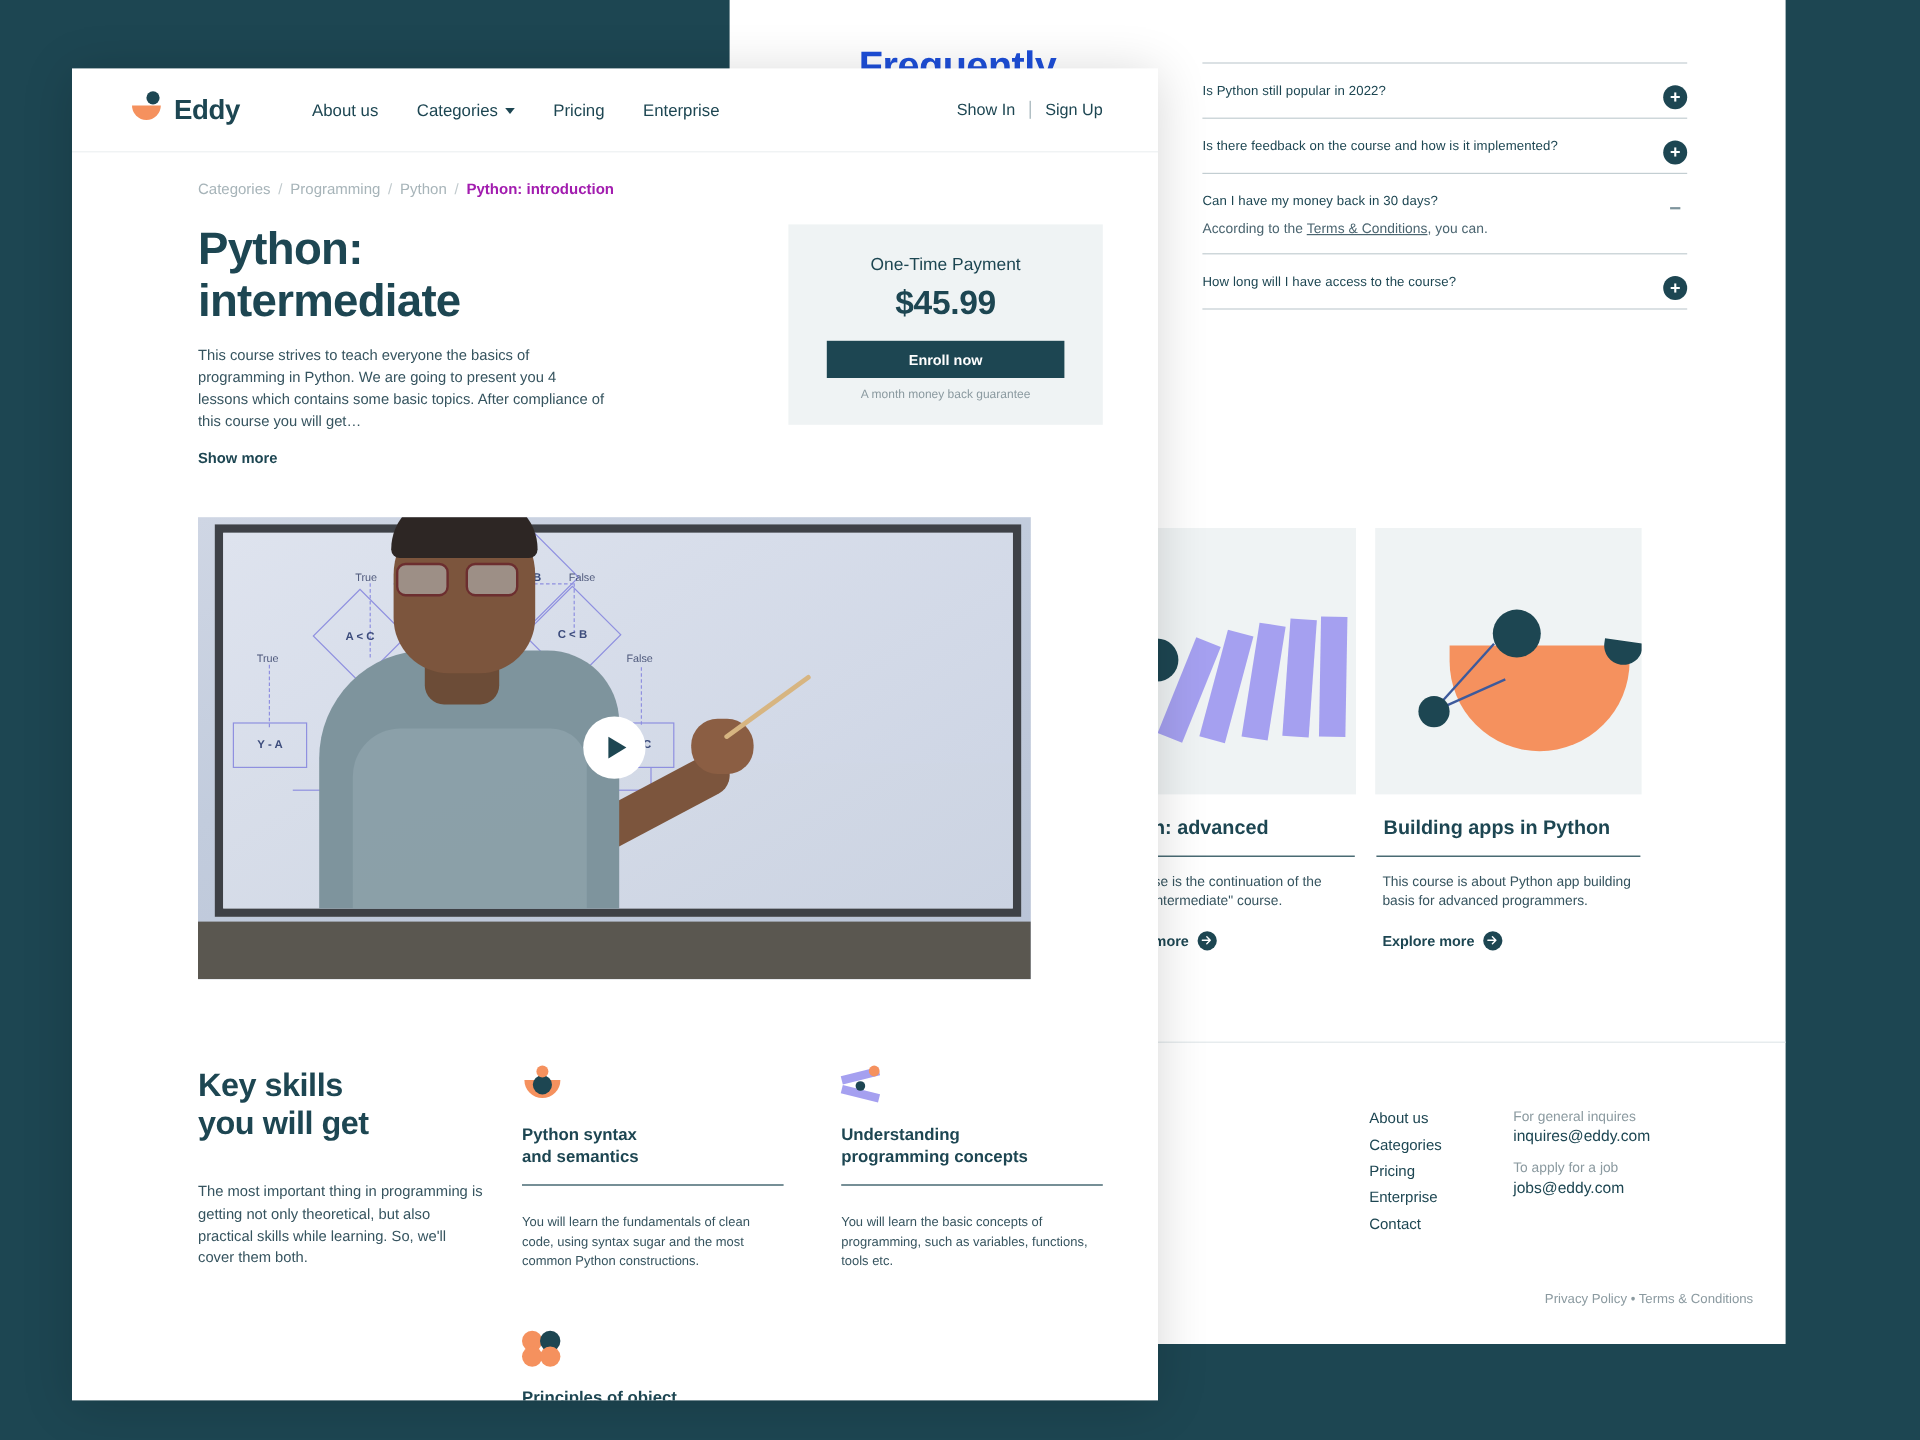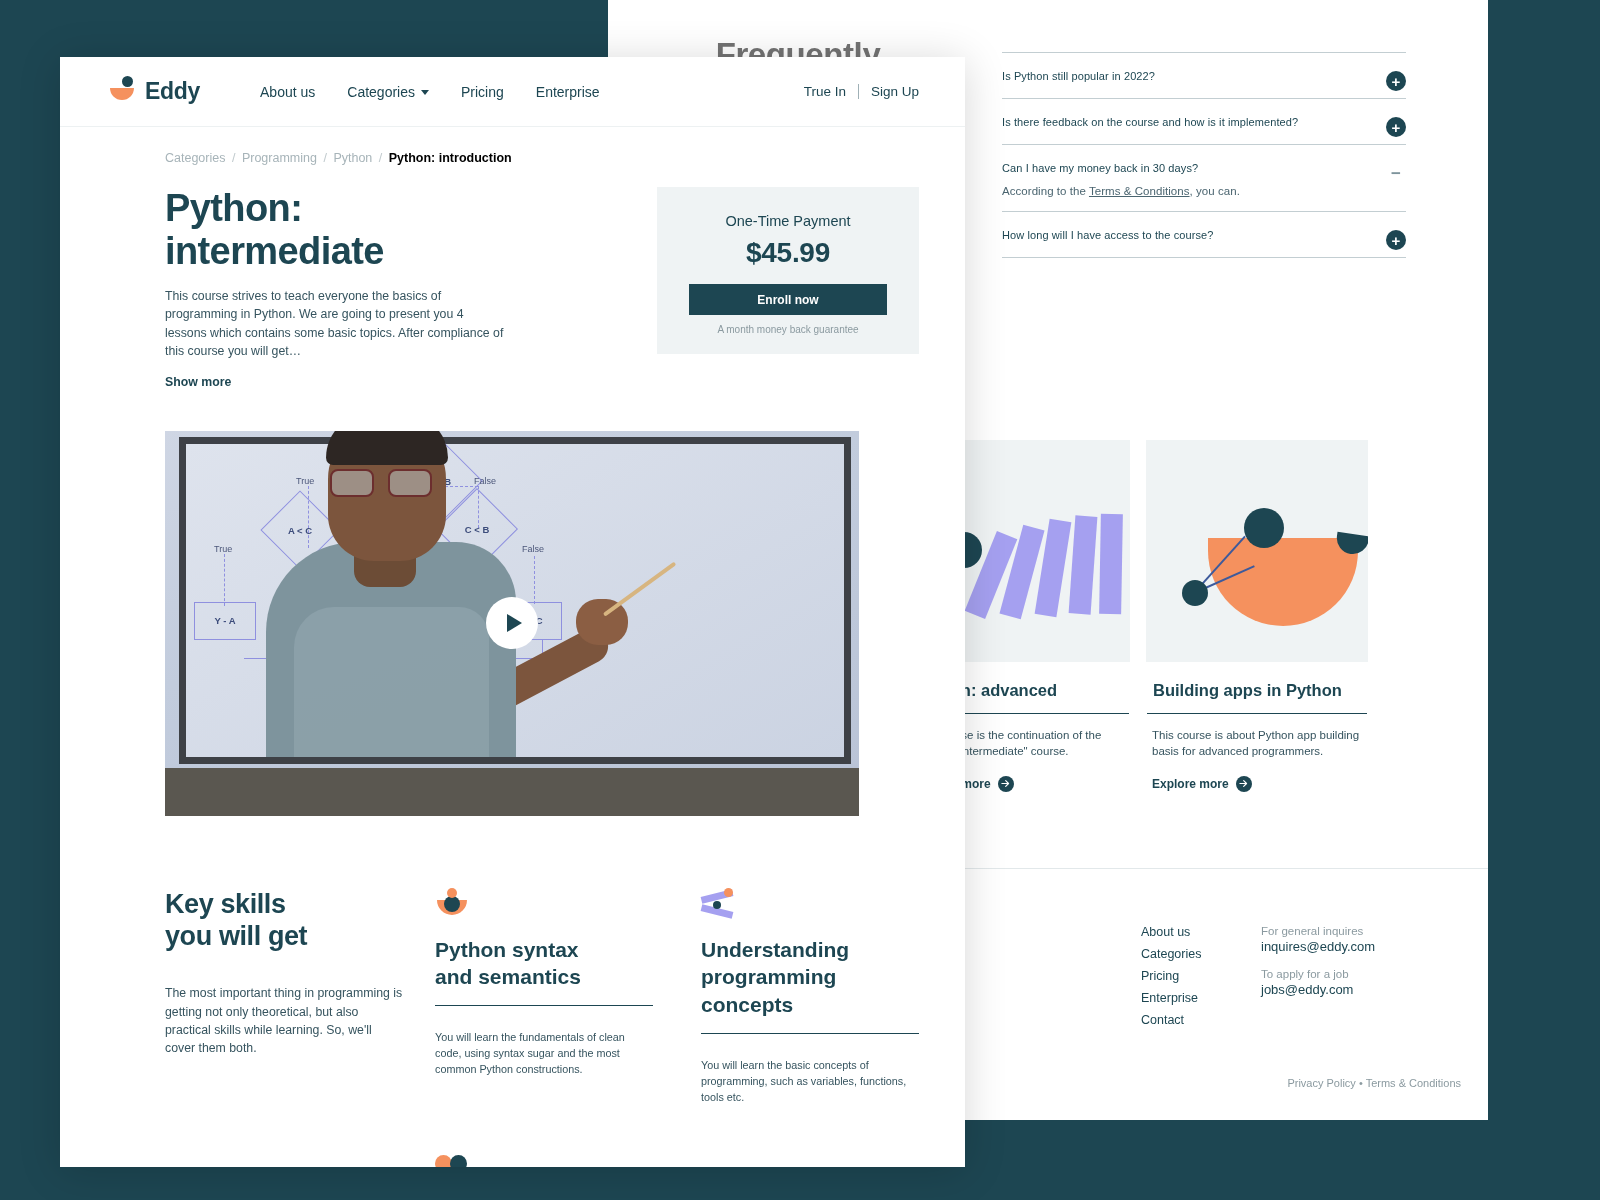--- a/index.html
+++ b/index.html
@@ -12,21 +12,21 @@
   .stage { position: relative; width: 1600px; height: 1200px; }
 
   
   .back-panel {
     position: absolute; left: 608px; top: 0; width: 880px; height: 1120px;
     background: #ffffff;
   }
   .faq-title {
     position: absolute; left: 0; top: 36px; width: 380px;
     text-align: center;
-    font-size: 33px; font-weight: 700; color: #737373; letter-spacing: -0.4px;
+    font-size: 33px; font-weight: 700; color: #1d4ed8; letter-spacing: -0.4px;
   }
   .faq-list { position: absolute; left: 394px; top: 52px; width: 404px; }
   .faq-item { border-top: 1px solid #c3ced2; padding: 16px 0 14px 0; position: relative; }
   .faq-item:last-child { border-bottom: 1px solid #c3ced2; }
   .faq-q {
     font-size: 11px; color: #1d4652; line-height: 1.37; font-weight: 400;
     max-width: 330px; letter-spacing: 0.1px;
   }
   .faq-a { font-size: 11.5px; color: #4b6570; margin-top: 9px; letter-spacing: 0.05px; }
   .faq-a u { text-decoration: underline; }
@@ -109,21 +109,21 @@
     width: 0; height: 0; border-left: 4.5px solid transparent;
     border-right: 4.5px solid transparent; border-top: 5.5px solid #1d4652;
     display: inline-block; margin-top: 2px;
   }
   .nav-auth { margin-left: auto; display: flex; align-items: center; gap: 12px; }
   .nav-auth a { font-size: 13.5px; color: #1d4652; text-decoration: none; }
   .divider-v { width: 1px; height: 15px; background: #9fb0b6; }
 
   .breadcrumb { padding: 24px 0 0 105px; font-size: 12.5px; color: #a7b4b9; }
   .breadcrumb .sep { margin: 0 3px; color: #c0cacd; }
-  .breadcrumb .current { color: #000000; font-weight: 700; }
+  .breadcrumb .current { color: #a21caf; font-weight: 700; }
 
   .hero { display: flex; padding: 22px 46px 0 105px; }
   .hero-left { width: 400px; }
   .hero-h1 {
     font-size: 38px; font-weight: 700; color: #1d4652; line-height: 1.13;
     letter-spacing: -0.6px;
   }
   .hero-desc {
     margin-top: 14px; font-size: 12.3px; color: #36545f; line-height: 1.5; width: 340px;
   }
@@ -226,21 +226,21 @@
   }
 
   
   .skills { display: flex; padding: 72px 46px 0 105px; }
   .skills-left { width: 290px; }
   .skills-h2 { font-size: 27px; font-weight: 700; color: #1d4652; line-height: 1.2; letter-spacing: -0.4px; }
   .skills-p { margin-top: 32px; font-size: 12.3px; color: #36545f; line-height: 1.48; width: 240px; }
   .skills-grid { display: grid; grid-template-columns: 218px 218px; gap: 48px 48px; margin-left: 4px; }
   .skill-icon { height: 34px; margin-bottom: 14px; position: relative; }
   .skill-title {
-    font-size: 21px; font-weight: 700; color: #1d4652; line-height: 1.32;
+    font-size: 14px; font-weight: 700; color: #1d4652; line-height: 1.32;
     padding-bottom: 14px; border-bottom: 1px solid #1d4652;
   }
   .skill-desc { margin-top: 23px; font-size: 10.8px; color: #36545f; line-height: 1.5; }
 
   
   .ic-dot { position: absolute; border-radius: 50%; }
   .ic-bowl { position: absolute; border-radius: 0 0 40px 40px; }
   .ic-bar { position: absolute; background: #a5a0f0; }
   .ic-tri {
     position: absolute; width: 0; height: 0;
@@ -376,21 +376,21 @@
       <div class="nav-links">
         <a href="#">About us</a>
         <a href="#">
           <span>Categories</span>
           <span class="caret"></span>
         </a>
         <a href="#">Pricing</a>
         <a href="#">Enterprise</a>
       </div>
       <div class="nav-auth">
-        <a href="#">True In</a>
+        <a href="#">Show In</a>
         <span class="divider-v"></span>
         <a href="#">Sign Up</a>
       </div>
     </div>
 
     <div class="breadcrumb">
       <span>Categories</span>
       <span class="sep">/</span>
       <span>Programming</span>
       <span class="sep">/</span>

